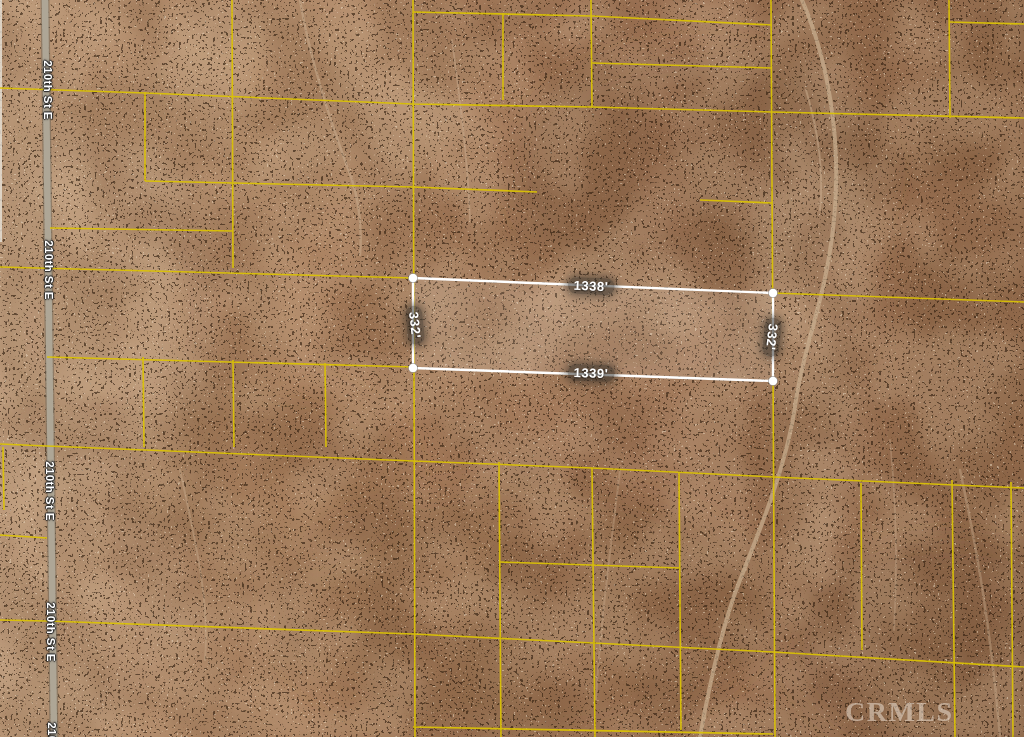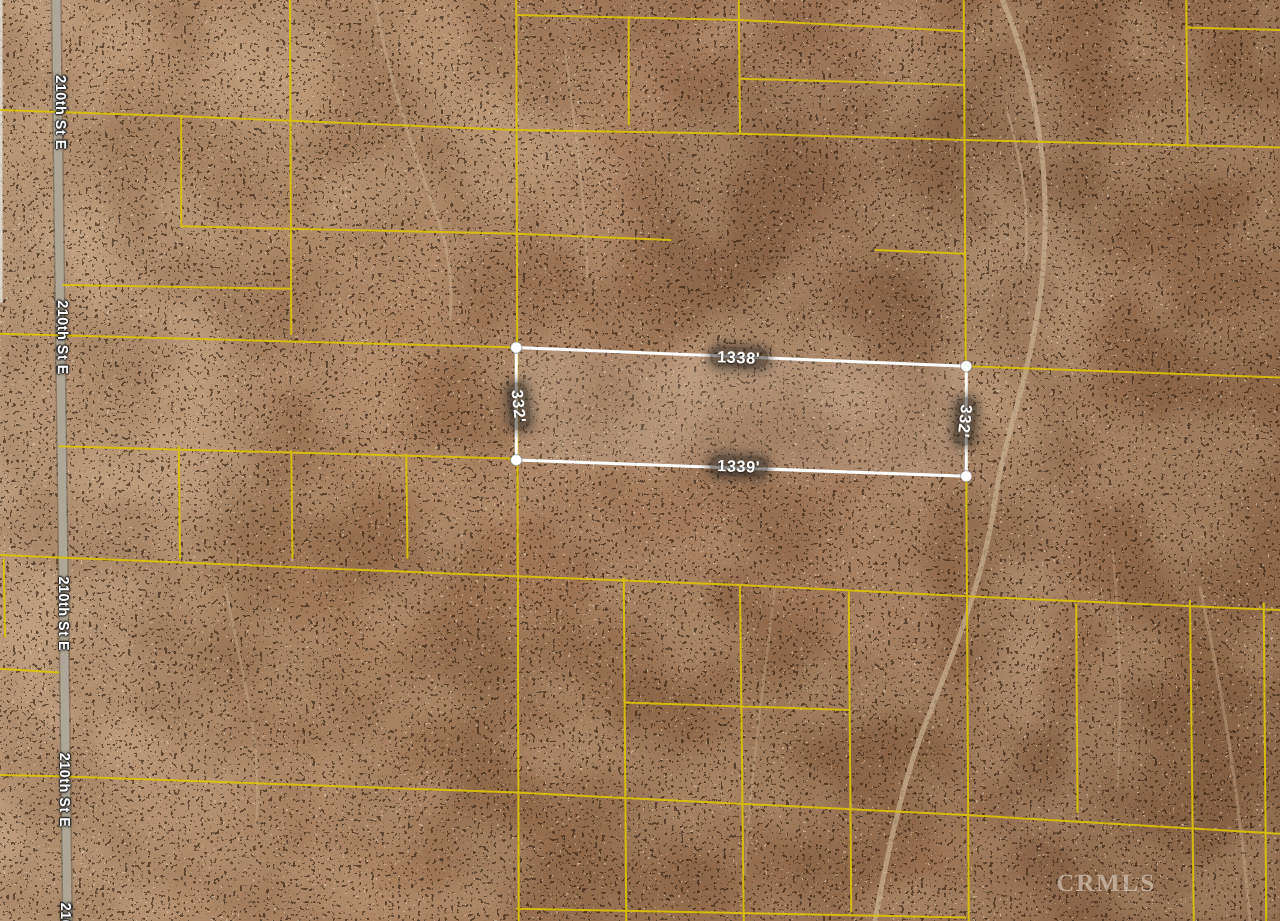--- a/index.html
+++ b/index.html
@@ -14,21 +14,21 @@
     text-shadow:-1px 0 1px #2b2b2b,1px 0 1px #2b2b2b,0 -1px 1px #2b2b2b,0 1px 1px #2b2b2b,0 0 3px rgba(0,0,0,.85);
   }
   .dim-label{
     position:absolute;white-space:nowrap;color:#fff;font-weight:700;font-size:13px;
     letter-spacing:.5px;background:rgba(42,40,36,.52);border-radius:9px;
     padding:1px 6px;box-shadow:0 0 7px 3px rgba(42,40,36,.45);
     text-shadow:0 1px 2px rgba(0,0,0,.7);
   }
   .watermark{
     position:absolute;color:rgba(240,228,214,.55);font-family:"Liberation Serif",serif;
-    font-weight:700;font-size:20px;letter-spacing:1.5px;
+    font-weight:700;font-size:28px;letter-spacing:1.5px;
     text-shadow:0 0 2px rgba(90,60,40,.25);
   }
 </style>
 </head>
 <body>
 
 <div id="stage">
 
   <svg id="terrain" viewBox="0 0 1024 737" xmlns="http://www.w3.org/2000/svg" preserveAspectRatio="none">
     <defs>

